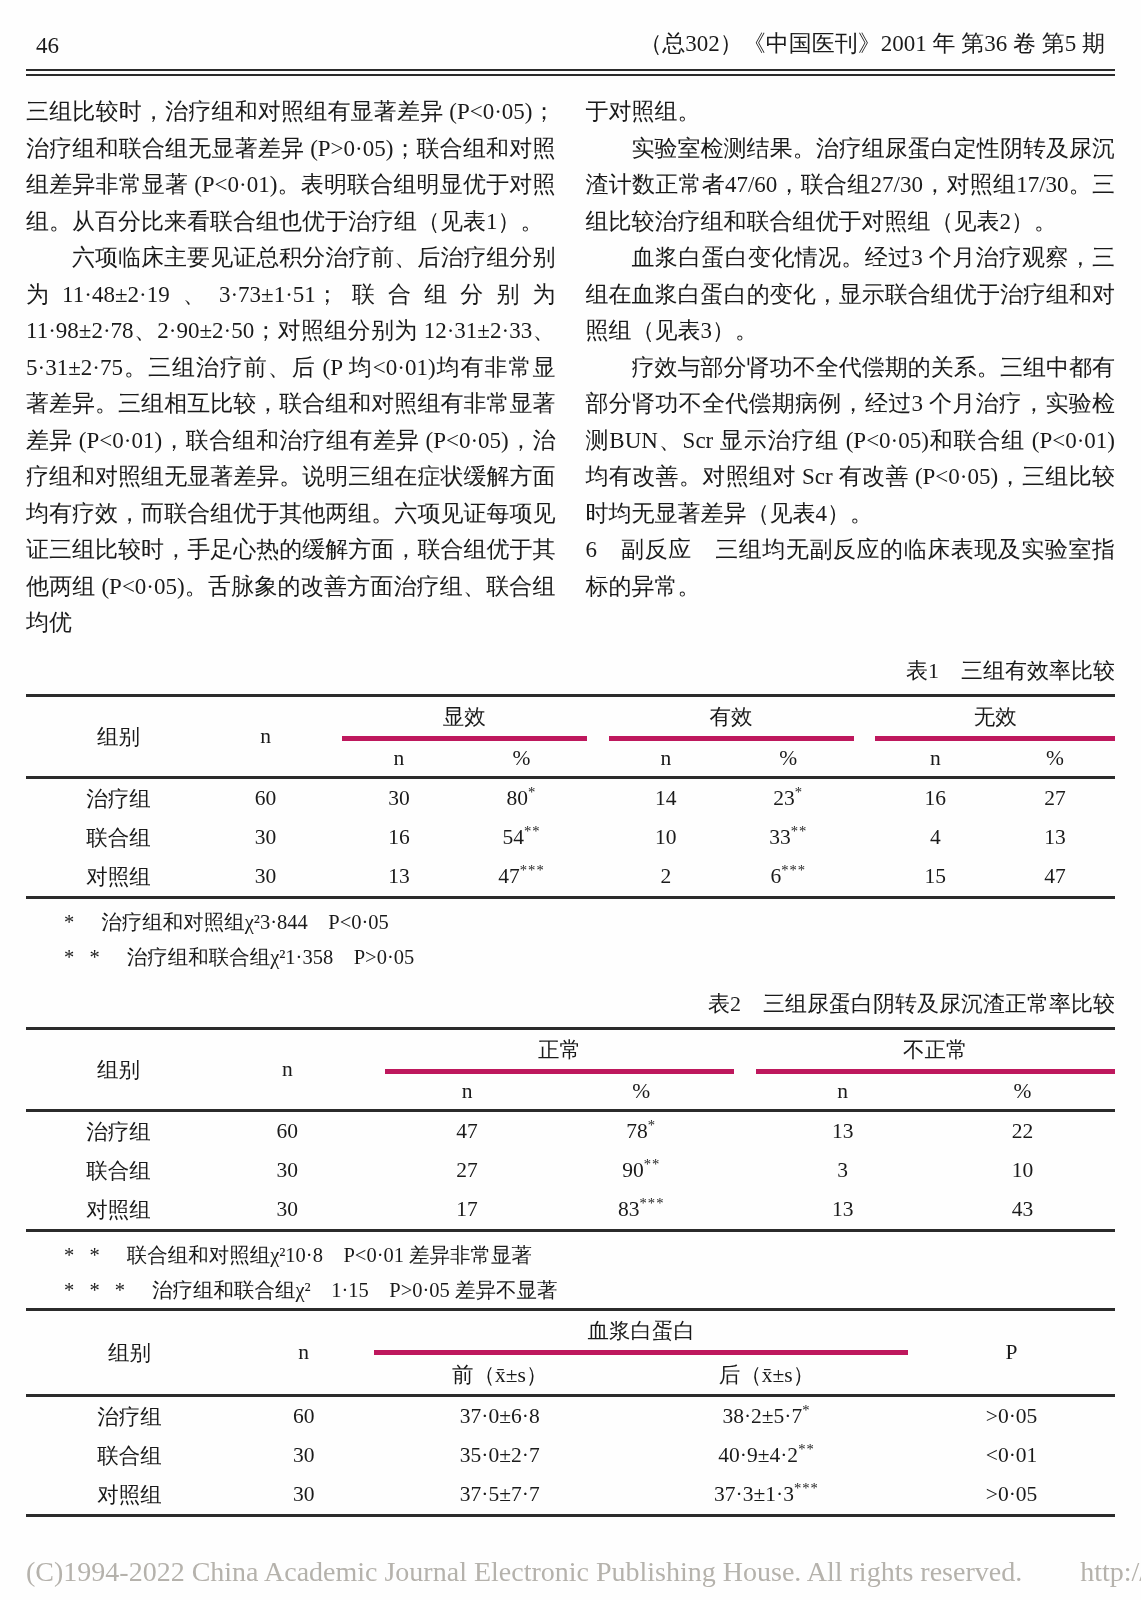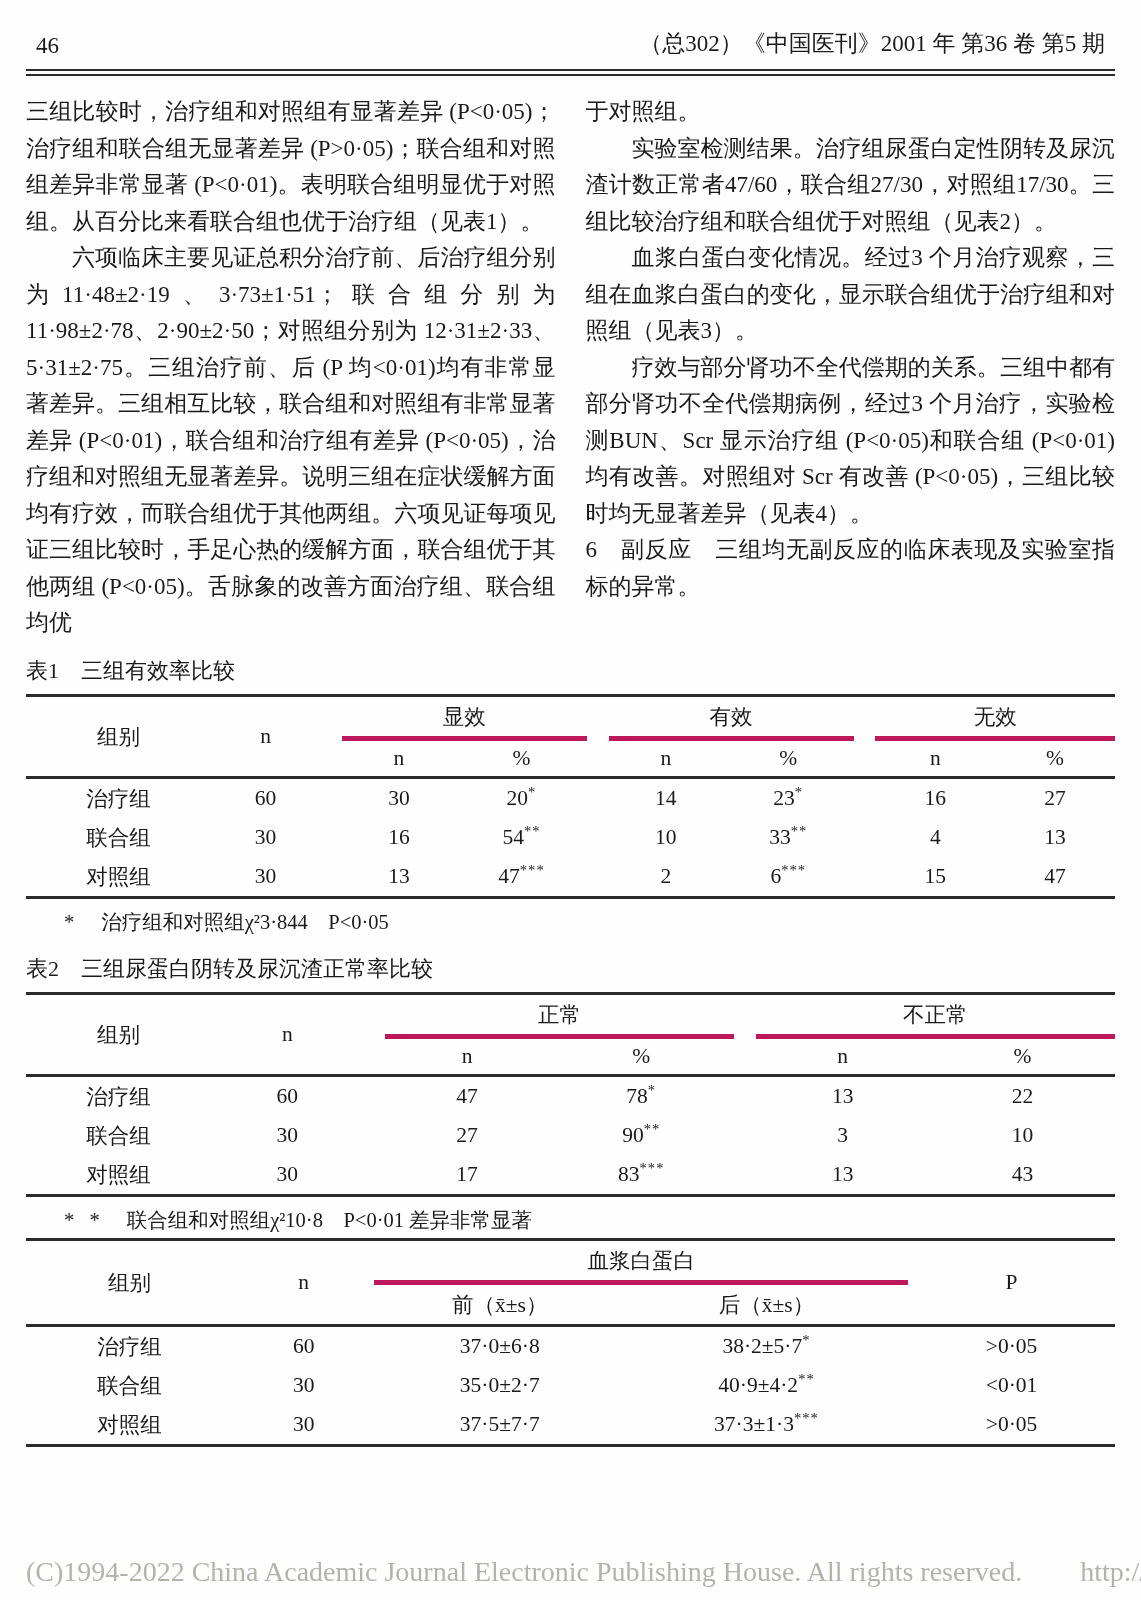--- a/index.html
+++ b/index.html
@@ -23,21 +23,21 @@
   
   .columns {
     display: flex; gap: 30px; margin-top: 18px;
     font-size: 23px; line-height: 36.5px; text-align: justify;
   }
   .column { width: 50%; }
   .para { margin: 0; }
   .para.indent { text-indent: 2em; }
   
   .tables { margin-top: 10px; }
-  .tbl-title { text-align: left; font-size: 22px; margin: 14px 0 8px 0; }
+  .tbl-title { text-align: right; font-size: 22px; margin: 14px 0 8px 0; }
   table.tbl {
     width: 100%; border-collapse: collapse; table-layout: fixed;
     font-size: 21.5px;
     border-top: 3px solid #2b2b2b; border-bottom: 3px solid #2b2b2b;
   }
   .tbl th, .tbl td { font-weight: normal; text-align: center; padding: 5px 2px; vertical-align: middle; }
   .tbl .grp { border-bottom: 5px solid #be185d; }   
   .tbl .hb  { border-bottom: 3px solid #2b2b2b; }   
   sup.star { font-size: 68%; letter-spacing: 1px; }
   .fns { margin: 6px 0 0 38px; font-size: 20.5px; line-height: 35px; }
@@ -111,21 +111,21 @@
           <th class="hb">n</th>
           <th class="hb">%</th>
         </tr>
       </thead>
       <tbody>
         <tr>
           <td>治疗组</td>
           <td><span>60</span></td>
           <td></td>
           <td><span>30</span></td>
-          <td><span>20</span><sup class="star">*</sup></td>
+          <td><span>80</span><sup class="star">*</sup></td>
           <td></td>
           <td><span>14</span></td>
           <td><span>23</span><sup class="star">*</sup></td>
           <td></td>
           <td><span>16</span></td>
           <td><span>27</span></td>
         </tr>
         <tr>
           <td>联合组</td>
           <td><span>30</span></td>
@@ -149,20 +149,21 @@
           <td><span>2</span></td>
           <td><span>6</span><sup class="star">***</sup></td>
           <td></td>
           <td><span>15</span></td>
           <td><span>47</span></td>
         </tr>
       </tbody>
     </table>
     <div class="fns">
       <p class="fn"><span class="fn-marker">*</span><span>治疗组和对照组χ²3·844　P&lt;0·05</span></p>
+      <p class="fn"><span class="fn-marker">* *</span><span>治疗组和联合组χ²1·358　P&gt;0·05</span></p>
     </div>
 
     <div class="tbl-title">表2　三组尿蛋白阴转及尿沉渣正常率比较</div>
     <table class="tbl">
       <colgroup>
         <col style="width:17%">
           <col style="width:14%">
           <col style="width:2%">
         <col style="width:15%">
           <col style="width:17%">
@@ -214,20 +215,21 @@
           <td><span>17</span></td>
           <td><span>83</span><sup class="star">***</sup></td>
           <td></td>
           <td><span>13</span></td>
           <td><span>43</span></td>
         </tr>
       </tbody>
     </table>
     <div class="fns">
       <p class="fn"><span class="fn-marker">* *</span><span>联合组和对照组χ²10·8　P&lt;0·01 差异非常显著</span></p>
+      <p class="fn"><span class="fn-marker">* * *</span><span>治疗组和联合组χ²　1·15　P&gt;0·05 差异不显著</span></p>
     </div>
 
     <table class="tbl">
       <colgroup>
         <col style="width:19%">
           <col style="width:13%">
           <col style="width:23%">
           <col style="width:26%">
           <col style="width:19%">
       </colgroup>

